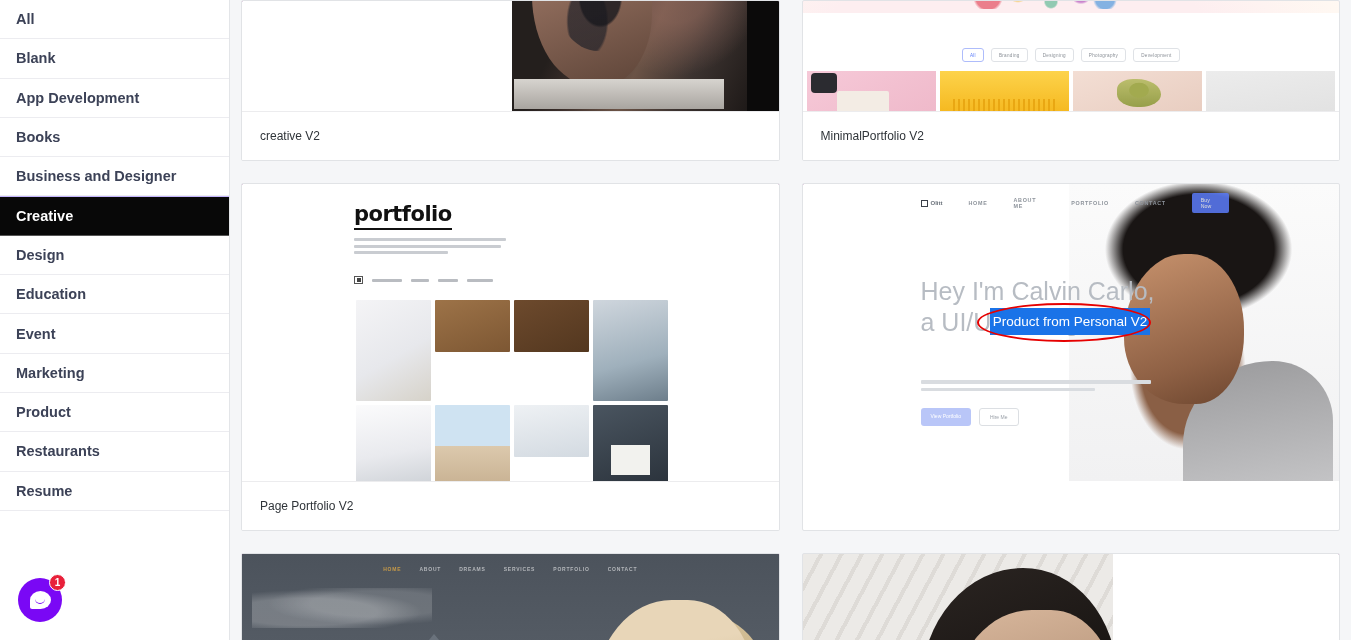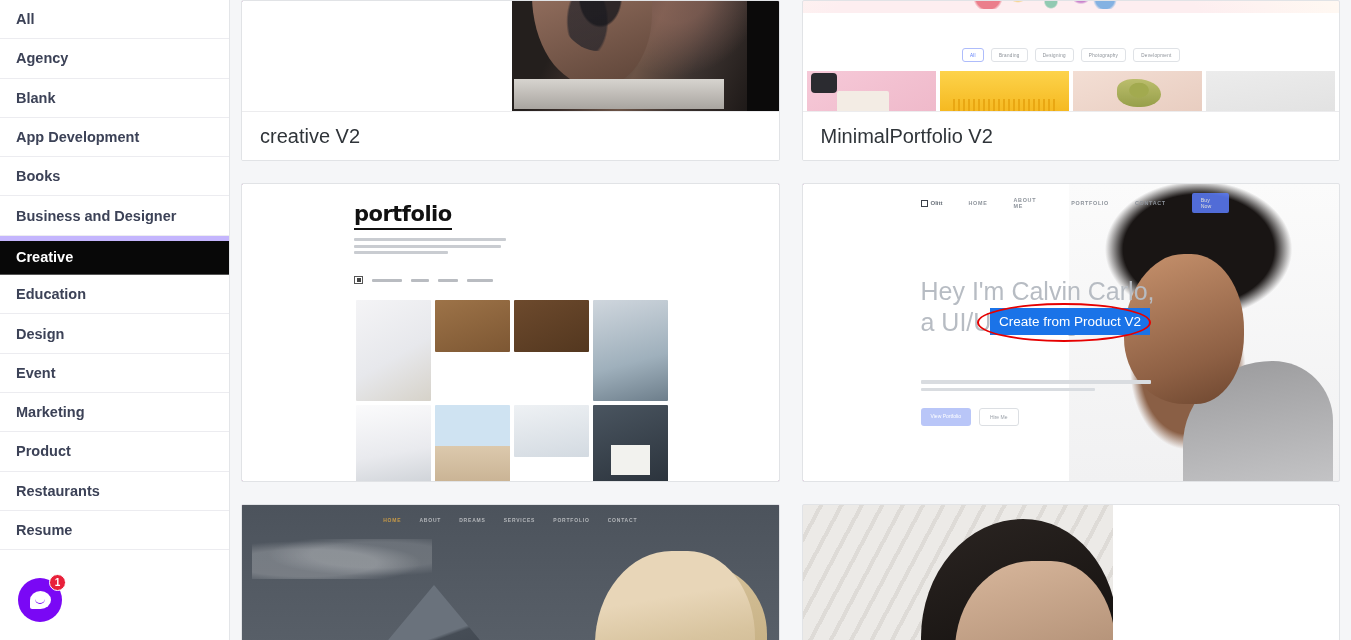--- a/index.html
+++ b/index.html
@@ -28,21 +28,21 @@
     color: #3c4257;
     border-bottom: 1px solid #ececf0;
     background: #fff;
     white-space: nowrap;
     cursor: pointer;
   }
   .nav-item.active {
     background: #080808;
     color: #ffffff;
     border-bottom: 1px solid #555;
-    border-top: 5px solid #c4b5fd;
+    border-top: 1px solid #c4b5fd;
   }
 
   
   .main {
     flex: 1 1 auto;
     height: 640px;
     background: #f5f6f8;
     padding: 0 11px;
     overflow: hidden;
     position: relative;
@@ -65,21 +65,21 @@
   .card-thumb {
     height: 297px;
     overflow: hidden;
     position: relative;
     background: #701a75;
   }
   .card-title {
     height: 49px;
     display: flex; align-items: center;
     padding-left: 18px;
-    font-size: 20px;
+    font-size: 12px;
     color: #2f3439;
     border-top: 1px solid #ececee;
     background: #fff;
   }
   
   .row1 .card-thumb { height: 110px; }
   .row3 .card-thumb { height: 200px; }
 
   
   .thumb-creative { width: 100%; height: 100%; background: #ffffff; position: relative; }
@@ -285,42 +285,39 @@
 </head>
 <body>
 
 <div class="page">
 
   <nav class="sidebar">
     <div class="nav-item">
         <span>All</span>
       </div>
     <div class="nav-item">
-        <span>Agency</span>
-      </div>
-    <div class="nav-item">
         <span>Blank</span>
       </div>
     <div class="nav-item">
         <span>App Development</span>
       </div>
     <div class="nav-item">
         <span>Books</span>
       </div>
     <div class="nav-item">
         <span>Business and Designer</span>
       </div>
     <div class="nav-item active">
         <span>Creative</span>
       </div>
     <div class="nav-item">
+        <span>Design</span>
+      </div>
+    <div class="nav-item">
         <span>Education</span>
-      </div>
-    <div class="nav-item">
-        <span>Design</span>
       </div>
     <div class="nav-item">
         <span>Event</span>
       </div>
     <div class="nav-item">
         <span>Marketing</span>
       </div>
     <div class="nav-item">
         <span>Product</span>
       </div>
@@ -395,20 +392,21 @@
               <div class="pp-cell g4"></div>
             </div>
             <div class="pp-row2">
               <div class="pp-cell g5"></div>
               <div class="pp-cell g6"></div>
               <div class="pp-cell g7"></div>
               <div class="pp-cell g8"></div>
             </div>
           </div>
         </div>
+        <div class="card-title">Page Portfolio V2</div>
       </div>
 
       <div class="card row2">
         <div class="card-thumb">
           <div class="thumb-personal">
             <div class="pv-person"></div>
             <div class="pv-face"></div>
             <div class="pv-nav">
               <span class="pv-logo">
                   <span class="sq"></span>
@@ -468,21 +466,21 @@
               
             </div>
           </div>
         </div>
 
       </div>
 
     </div>
   </main>
 
-  <div class="annot-btn">Create from Product V2</div>
+  <div class="annot-btn">Product from Personal V2</div>
   <div class="annot-ellipse"></div>
 
   <div class="chat">
     <span class="bubble"></span>
     <span class="chat-badge">1</span>
   </div>
 
 </div>
 
 </body></html>

